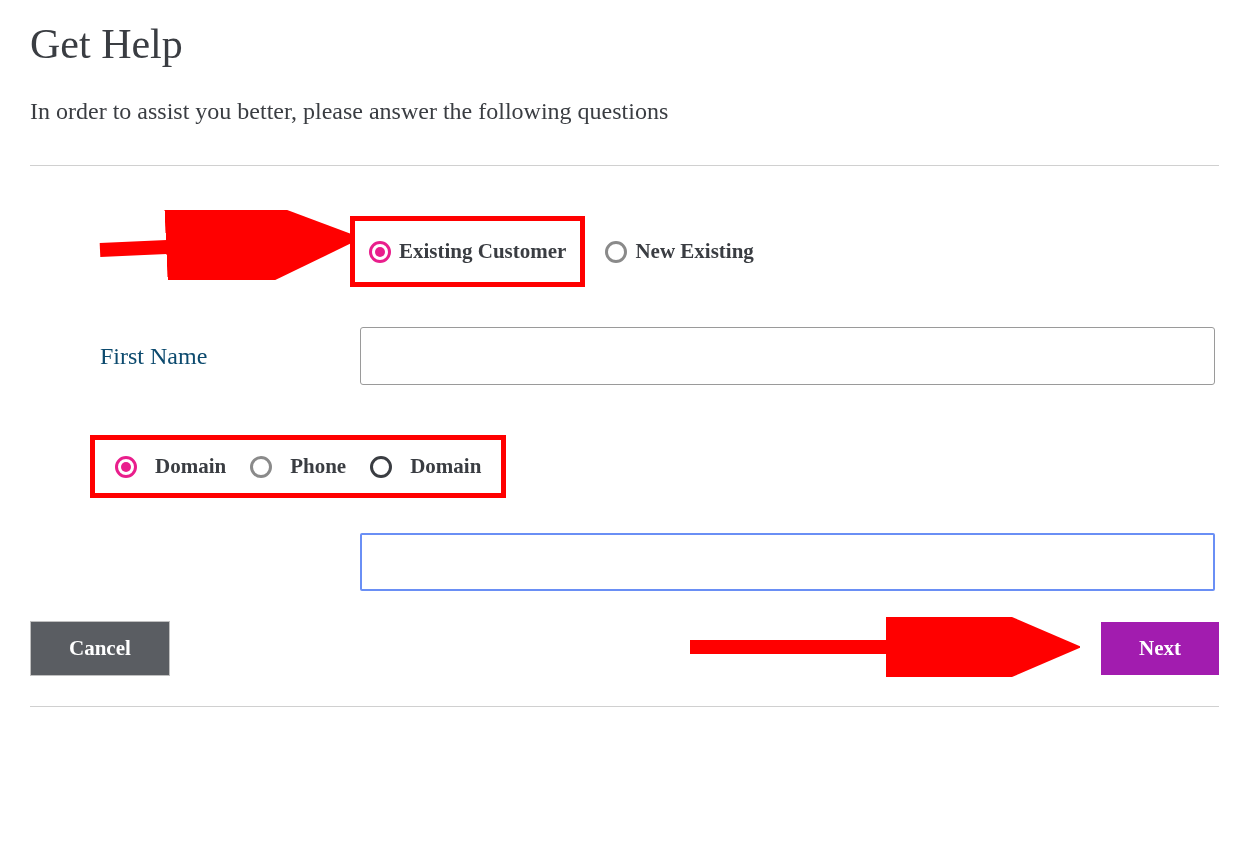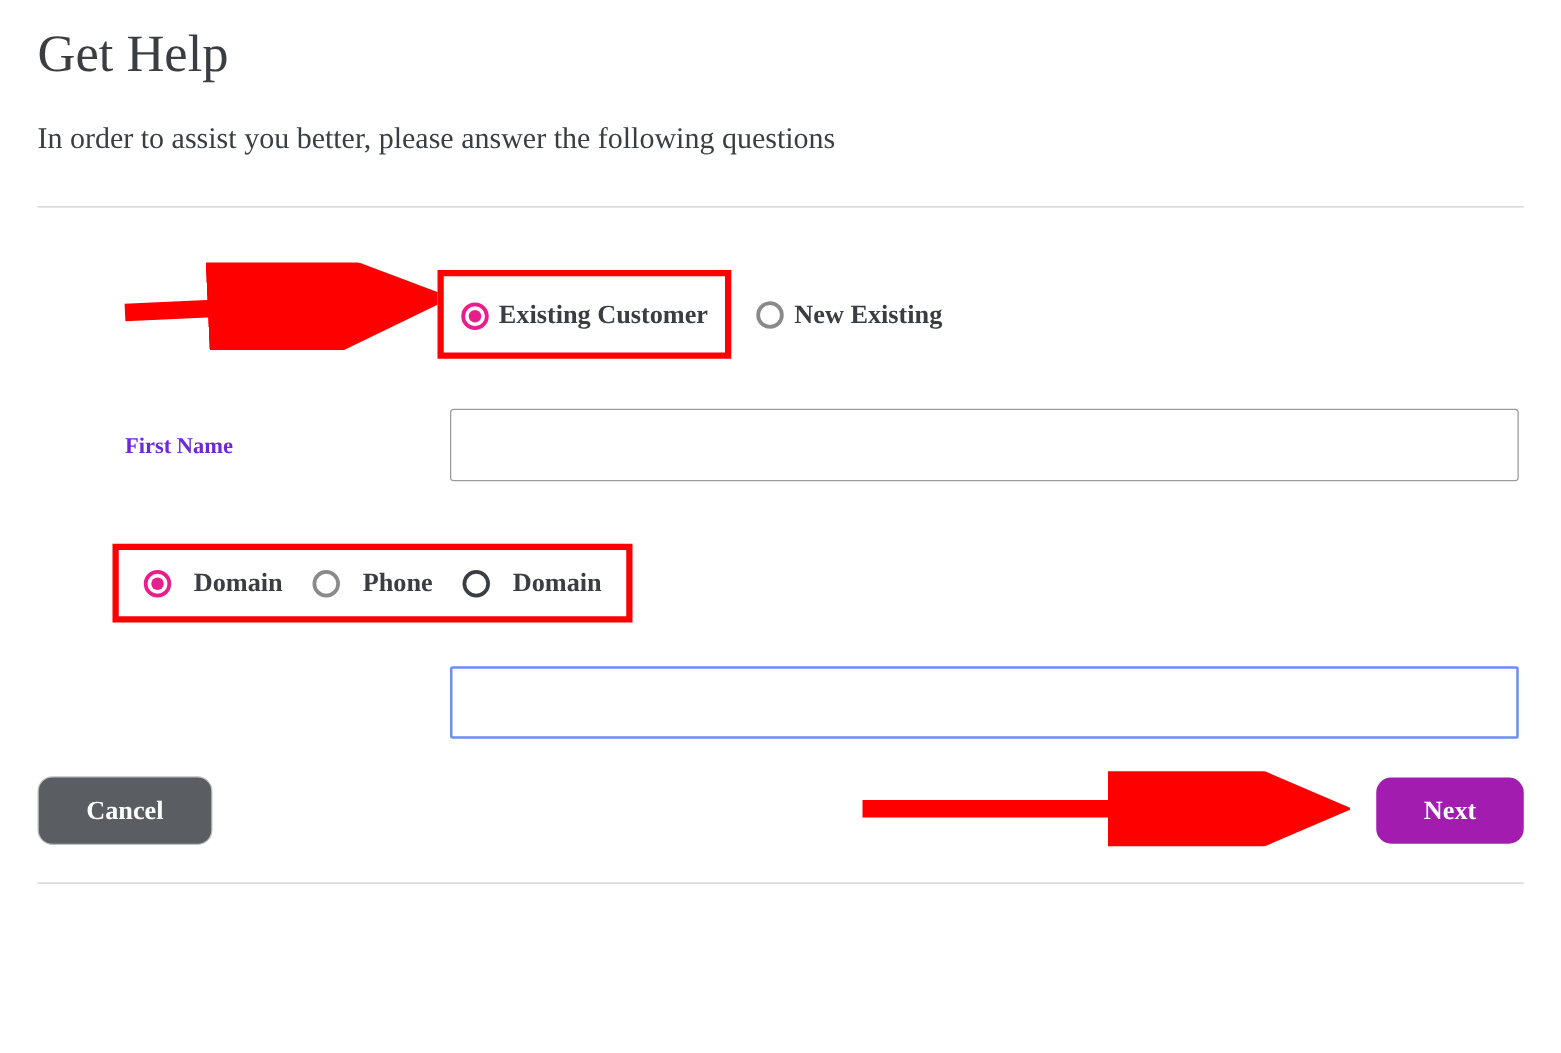--- a/index.html
+++ b/index.html
@@ -40,21 +40,21 @@
     .customer-type-row {
       display: flex;
       align-items: center;
       margin-bottom: 40px;
       position: relative;
     }
     .radio-box-highlight {
       border: 5px solid #ff0000;
       padding: 18px 14px;
       display: inline-flex;
-      align-items: flex-end;
+      align-items: center;
       margin-left: 280px;
     }
     .radio-outer {
       width: 22px;
       height: 22px;
       border-radius: 50%;
       display: inline-flex;
       align-items: center;
       justify-content: center;
       flex-shrink: 0;
@@ -86,23 +86,23 @@
       margin-left: 20px;
     }
     .form-row {
       display: flex;
       align-items: center;
       margin-bottom: 50px;
       padding-left: 30px;
     }
     .field-label {
       width: 260px;
-      font-size: 18px;
-      font-weight: bold;
-      color: #6d28d9;
+      font-size: 24px;
+      font-weight: normal;
+      color: #0c4a6e;
     }
     .text-input {
       flex: 1;
       height: 58px;
       border: 1px solid #9a9a9a;
       border-radius: 3px;
       font-size: 18px;
       padding: 0 12px;
       max-width: 855px;
     }
@@ -144,21 +144,21 @@
       align-items: center;
       padding: 0 0;
       margin-top: 20px;
       position: relative;
     }
     .btn {
       padding: 14px 38px;
       font-size: 21px;
       font-weight: bold;
       border: none;
-      border-radius: 12px;
+      border-radius: 0;
       cursor: pointer;
       font-family: Georgia, 'Times New Roman', serif;
     }
     .btn-cancel {
       background: #5a5d62;
       color: #ffffff;
       border: 1px solid #c0c0c0;
     }
     .btn-next {
       background: #a21caf;

